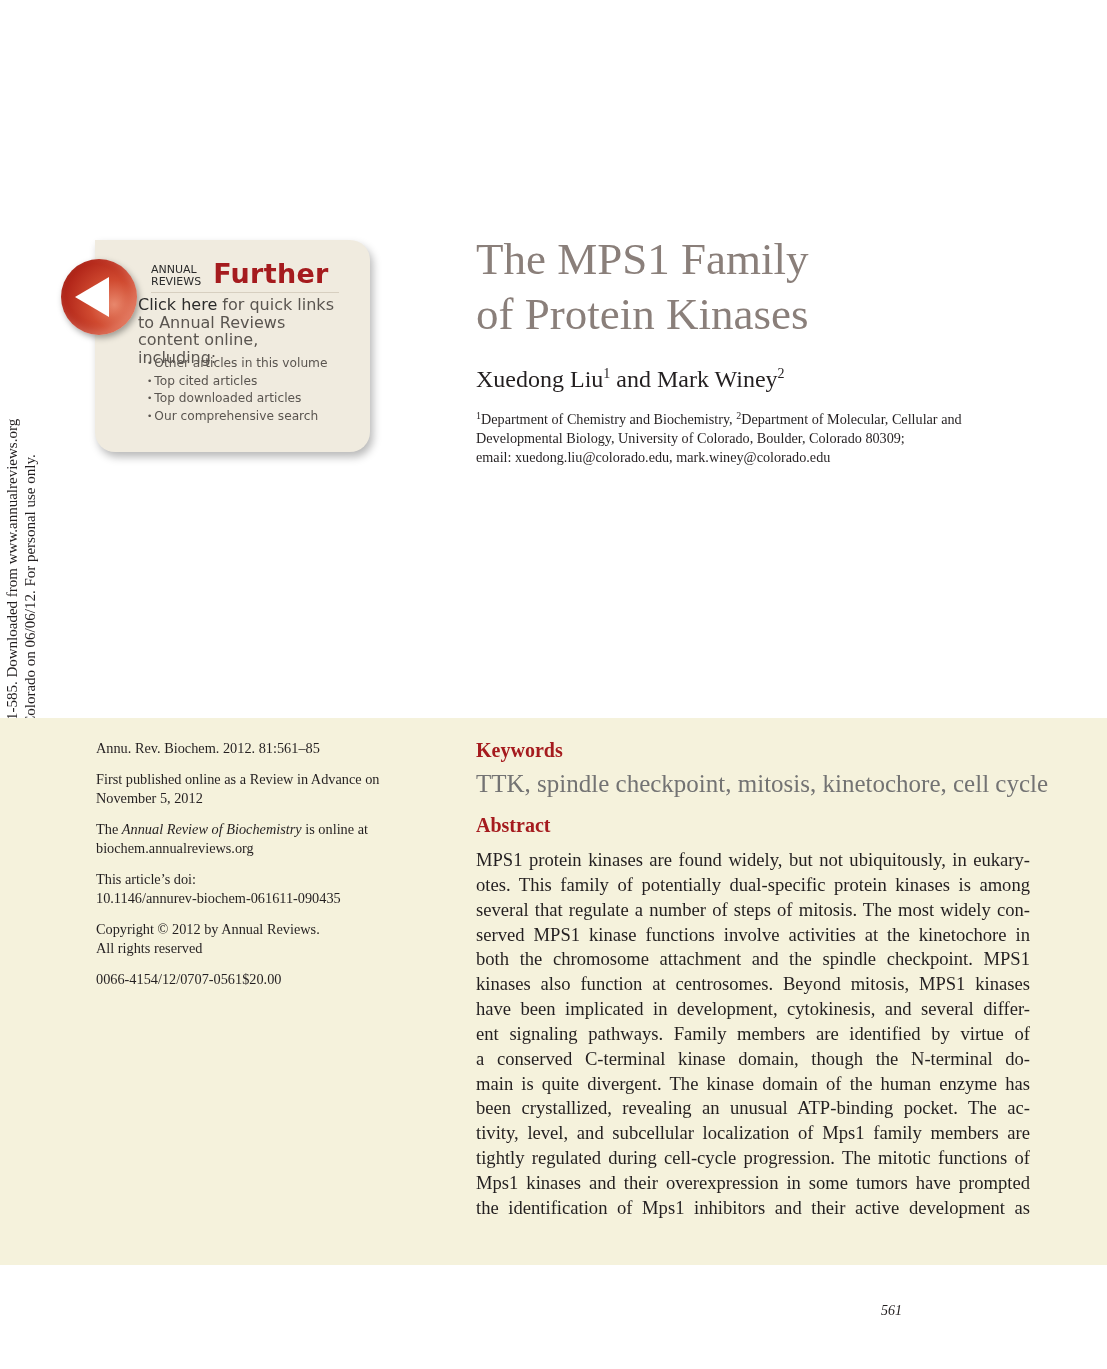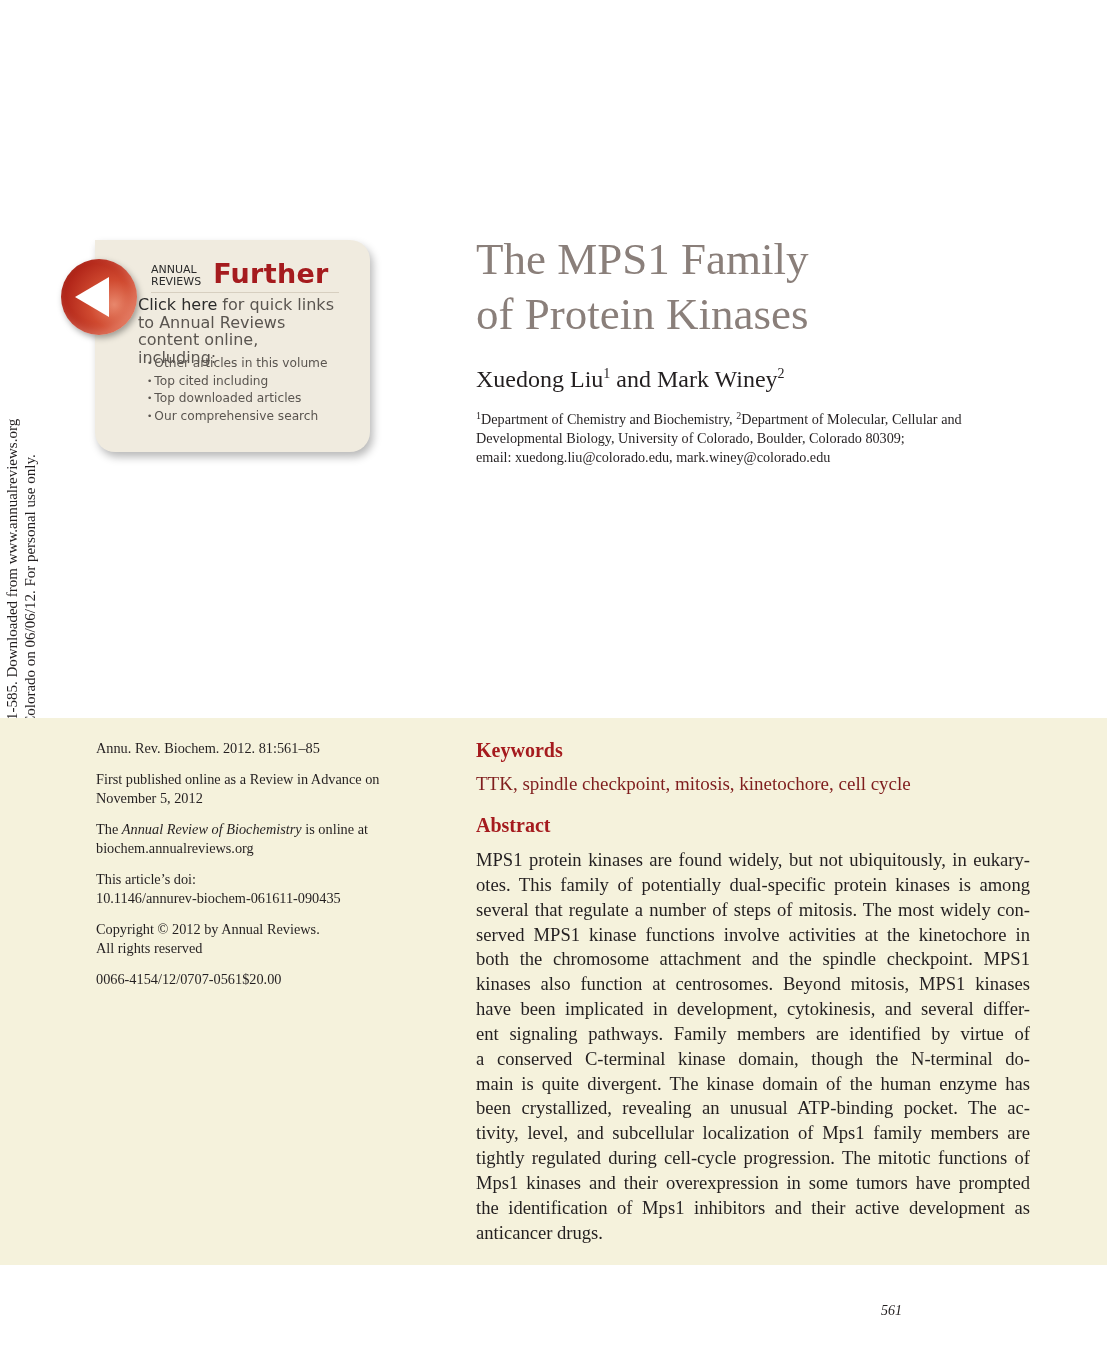--- a/index.html
+++ b/index.html
@@ -85,21 +85,21 @@
     position: absolute; left: 96px; top: 739px; width: 320px;
     font-size: 14.3px; line-height: 19px; color: #231f20;
   }
   .meta p { margin: 0 0 12px 0; }
   .meta i { font-style: italic; }
 
   .section-h {
     position: absolute; left: 476px; margin: 0;
     font-size: 20px; font-weight: bold; color: #a51b1e; line-height: 24px;
   }
-  .keywords { position: absolute; left: 476px; top: 772px; font-size: 19px; line-height: 24px; color: #7f1d1d; }
+  .keywords { position: absolute; left: 476px; top: 772px; font-size: 25px; line-height: 24px; color: #737373; }
   .abstract {
     position: absolute; left: 476px; top: 848px; width: 554px; margin: 0;
     font-size: 18.6px; line-height: 24.85px; color: #231f20;
     text-align: justify;
   }
   .abstract span { display: block; text-align: justify; text-align-last: justify; white-space: nowrap; }
   .abstract span.last { text-align-last: left; }
   .page-num {
     position: absolute; left: 881px; top: 1303px; font-size: 14px; font-style: italic; color: #231f20;
   }
@@ -120,21 +120,21 @@
   <div class="ar-logo">
     <div>ANNUAL</div>
     <div>REVIEWS</div>
   </div>
   <div class="further-word">Further</div>
 </div>
 <div class="further-rule"></div>
 <div class="further-text"><span class="click">Click here</span><span> for quick links to Annual Reviews content online, including:</span></div>
 <ul class="further-list">
   <li>Other articles in this volume</li>
-  <li>Top cited including</li>
+  <li>Top cited articles</li>
   <li>Top downloaded articles</li>
   <li>Our comprehensive search</li>
 </ul>
 
 <h1 class="title">
   <div>The MPS1 Family</div>
   <div>of Protein Kinases</div>
 </h1>
 
 <div class="authors"><span>Xuedong Liu</span><sup>1</sup><span> and </span><span>Mark Winey</span><sup>2</sup></div>
@@ -168,16 +168,15 @@
   <span>kinases also function at centrosomes. Beyond mitosis, MPS1 kinases</span>
   <span>have been implicated in development, cytokinesis, and several differ-</span>
   <span>ent signaling pathways. Family members are identified by virtue of</span>
   <span>a conserved C-terminal kinase domain, though the N-terminal do-</span>
   <span>main is quite divergent. The kinase domain of the human enzyme has</span>
   <span>been crystallized, revealing an unusual ATP-binding pocket. The ac-</span>
   <span>tivity, level, and subcellular localization of Mps1 family members are</span>
   <span>tightly regulated during cell-cycle progression. The mitotic functions of</span>
   <span>Mps1 kinases and their overexpression in some tumors have prompted</span>
   <span>the identification of Mps1 inhibitors and their active development as</span>
-  <span class="last">anticancer drugs.</span>
 </div>
 
 <div class="page-num">561</div>
 
 </body></html>

